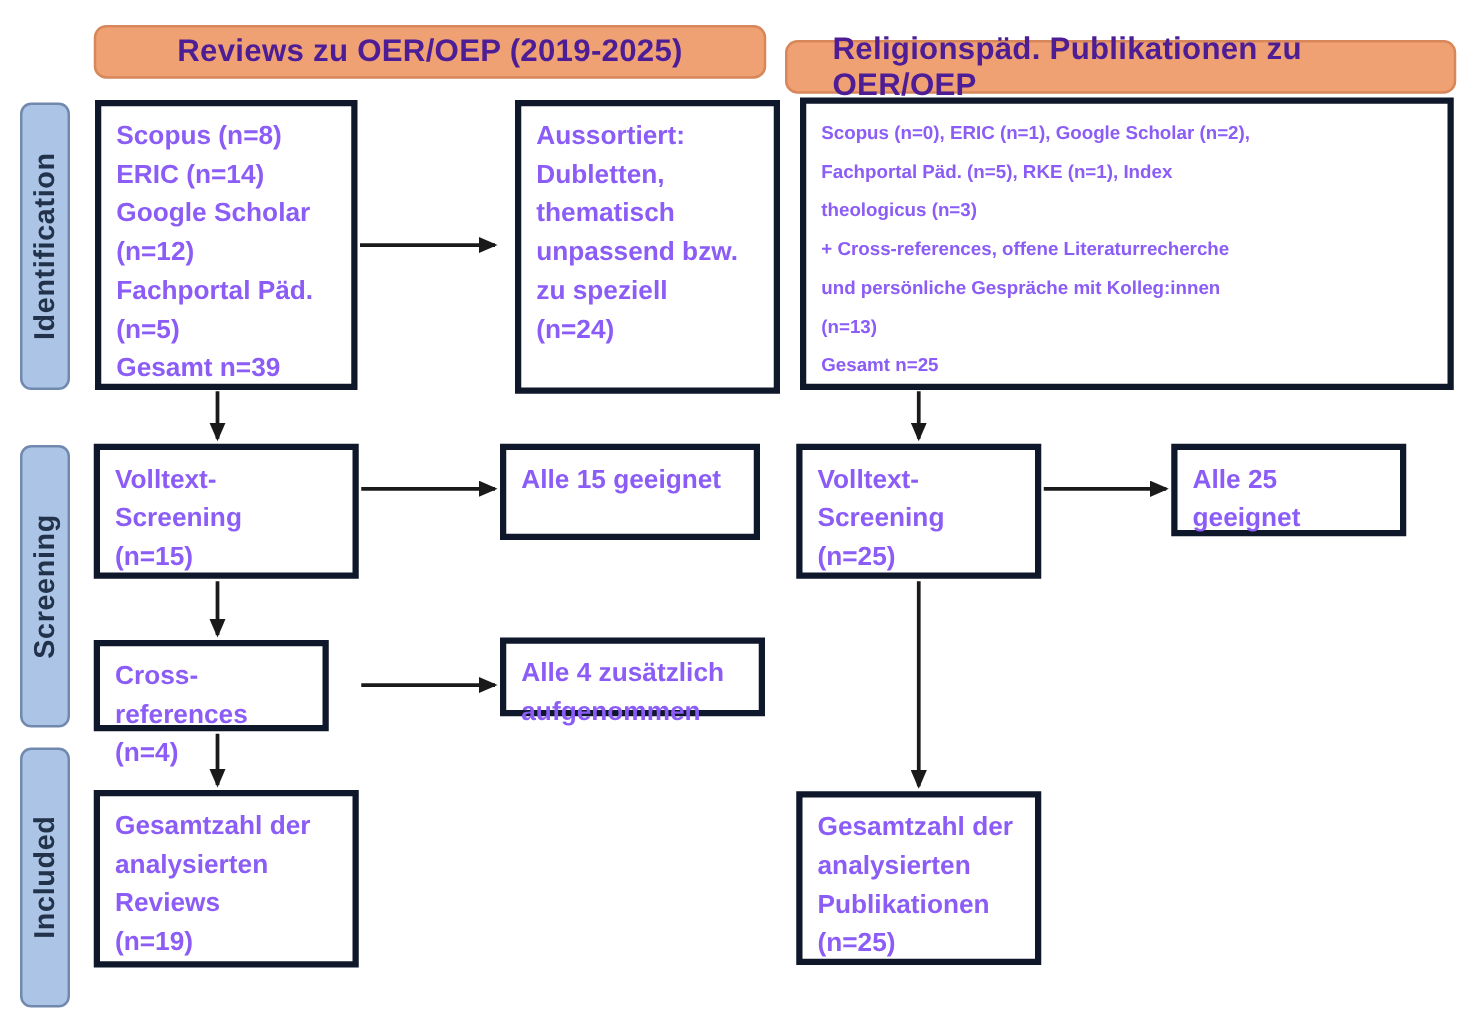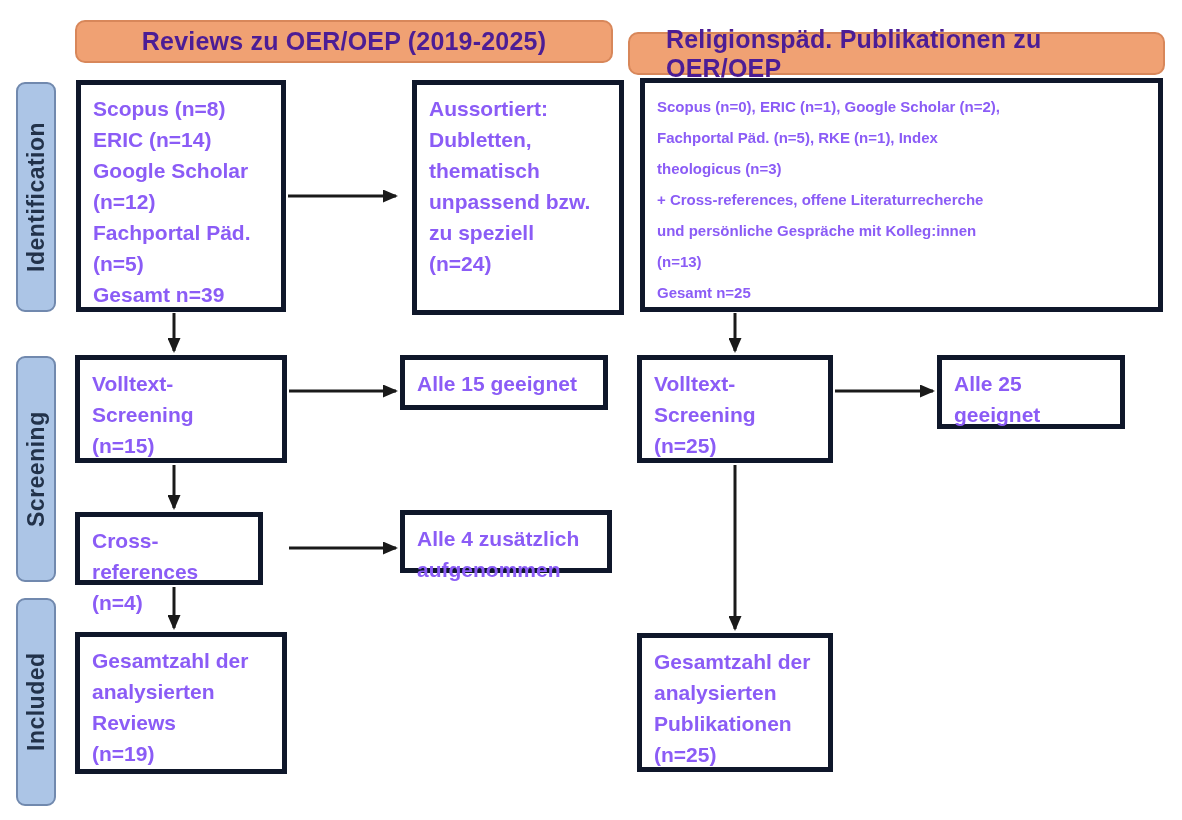--- a/index.html
+++ b/index.html
@@ -67,21 +67,21 @@
     font-size: 21px;
     line-height: 31px;
     font-weight: 600;
     padding: 8px 12px;
     white-space: pre-line;
   }
   #box-a1 { left: 76px;  top: 80px;  width: 210px; height: 232px; }
   #box-b1 { left: 400px; top: 80px;  width: 212px; height: 235px; margin-left: 12px; }
   #box-c1 { left: 640px; top: 78px;  width: 523px; height: 234px; font-size: 15px; }
   #box-a2 { left: 75px;  top: 355px; width: 212px; height: 108px; }
-  #box-b2 { left: 400px; top: 355px; width: 208px; height: 55px; }
+  #box-b2 { left: 400px; top: 355px; width: 208px; height: 77px; }
   #box-c2 { left: 637px; top: 355px; width: 196px; height: 108px; }
   #box-c3 { left: 937px; top: 355px; width: 188px; height: 74px; }
   #box-a3 { left: 75px;  top: 512px; width: 188px; height: 73px; }
   #box-b3 { left: 400px; top: 510px; width: 212px; height: 63px; }
   #box-a4 { left: 75px;  top: 632px; width: 212px; height: 142px; }
   #box-c4 { left: 637px; top: 633px; width: 196px; height: 139px; }
 
   #arrows {
     position: absolute;
     left: 0; top: 0;

